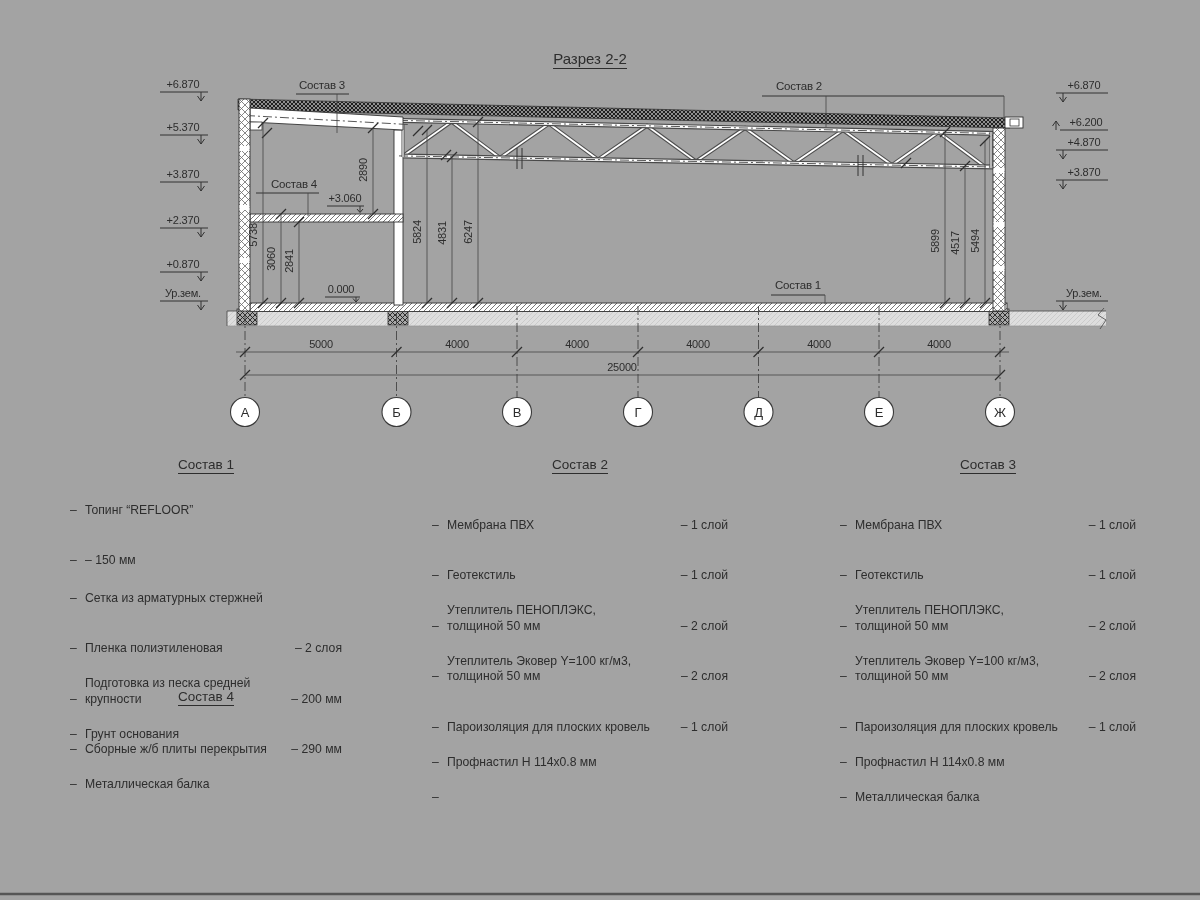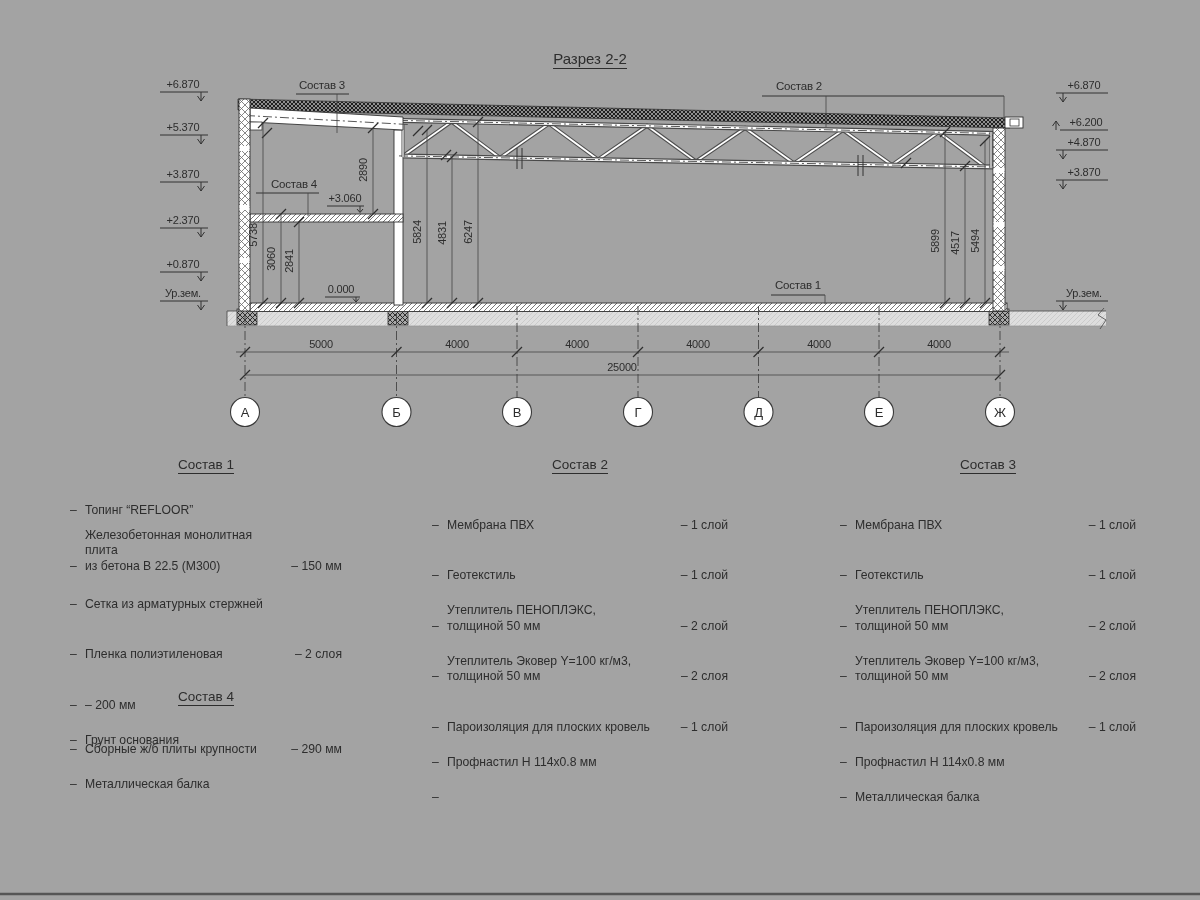--- a/index.html
+++ b/index.html
@@ -292,36 +292,36 @@
 
   <div class="comp" style="left:70px;top:456px;width:272px;">
     <div class="comp-title"><span>Состав 1</span></div>
     <div class="crow">
         <span class="dash">–</span>
         <span class="cname">Топинг “REFLOOR”</span>
         <span class="cval"></span>
       </div>
     <div class="crow">
         <span class="dash">–</span>
-        <span class="cname">Железобетонная монолитная плита
-из бетона В 22.5 (М300)</span>
         <span class="cval">– 150 мм</span>
       </div>
     <div class="crow gap">
         <span class="dash">–</span>
         <span class="cname">Сетка из арматурных стержней</span>
         <span class="cval"></span>
       </div>
     <div class="crow">
         <span class="dash">–</span>
         <span class="cname">Пленка полиэтиленовая</span>
         <span class="cval">– 2 слоя</span>
       </div>
     <div class="crow">
         <span class="dash">–</span>
+        <span class="cname">Подготовка из песка средней
+крупности</span>
         <span class="cval">– 200 мм</span>
       </div>
     <div class="crow">
         <span class="dash">–</span>
         <span class="cname">Грунт основания</span>
         <span class="cval"></span>
       </div>
   </div>
 
   <div class="comp" style="left:432px;top:456px;width:296px;">
@@ -402,21 +402,21 @@
         <span class="dash">–</span>
         <span class="cname">Металлическая балка</span>
         <span class="cval"></span>
       </div>
   </div>
 
   <div class="comp" style="left:70px;top:688px;width:272px;">
     <div class="comp-title" style="margin-bottom:12px;"><span>Состав 4</span></div>
     <div class="crow">
         <span class="dash">–</span>
-        <span class="cname">Сборные ж/б плиты крупности</span>
+        <span class="cname">Сборные ж/б плиты перекрытия</span>
         <span class="cval">– 290 мм</span>
       </div>
     <div class="crow">
         <span class="dash">–</span>
         <span class="cname">Металлическая балка</span>
         <span class="cval"></span>
       </div>
   </div>
 
 </div>

